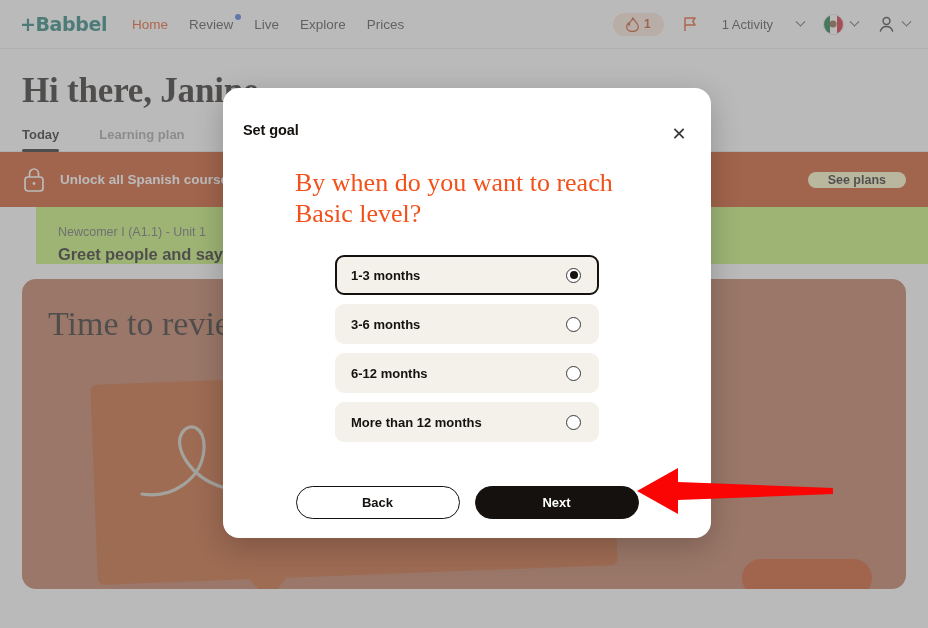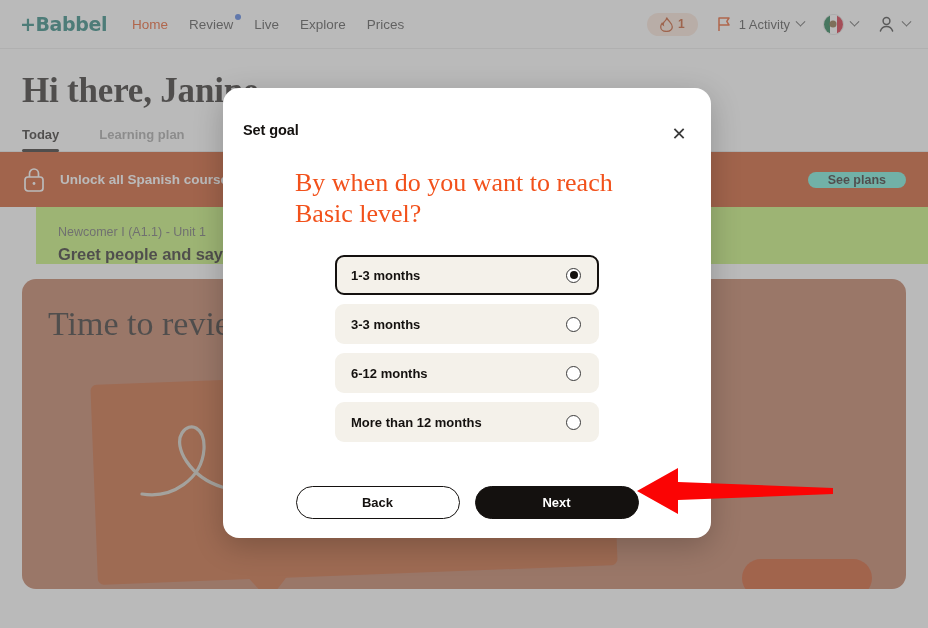--- a/index.html
+++ b/index.html
@@ -68,21 +68,21 @@
     align-items: center;
     gap: 19px;
   }
   .streak-pill {
     display: flex; align-items: center; gap: 5px;
     background: #fae3d6;
     border-radius: 13px;
     padding: 4px 13px;
   }
   .streak-count { font-size: 12px; font-weight: bold; color: #c0410f; }
-  .activity-chip { display: flex; align-items: center; gap: 7px; justify-content: flex-end; }
+  .activity-chip { display: flex; align-items: center; gap: 24px; justify-content: flex-end; }
   .activity-text { font-size: 13px; color: #3b3b3b; white-space: nowrap; }
   .chev {
     display: inline-block;
     width: 7px; height: 7px;
     border-right: 1.6px solid #4a4a4a;
     border-bottom: 1.6px solid #4a4a4a;
     transform: rotate(45deg) translate(-2px, -2px);
   }
   .flag-chip, .avatar-chip { display: flex; align-items: center; gap: 7px; }
   .flag-circle {
@@ -150,21 +150,21 @@
   }
   .promo-text {
     font-size: 13.5px;
     font-weight: bold;
     color: #ffffff;
     margin-left: 14px;
     white-space: nowrap;
   }
   .promo-btn {
     margin-left: auto;
-    background: #5eead4;
+    background: #fef9c3;
     color: #14110f;
     font-size: 12.5px;
     font-weight: bold;
     border: none;
     border-radius: 20px;
     padding: 1px 20px;
     font-family: "Liberation Sans", sans-serif;
     white-space: nowrap;
     text-align: center;
   }
@@ -468,21 +468,21 @@
   </div>
 
   <div class="modal-title">By when do you want to reach Basic level?</div>
 
   <div class="options">
     <div class="option selected">
       <span class="option-label">1-3 months</span>
       <span class="radio"></span>
     </div>
     <div class="option">
-      <span class="option-label">3-3 months</span>
+      <span class="option-label">3-6 months</span>
       <span class="radio"></span>
     </div>
     <div class="option">
       <span class="option-label">6-12 months</span>
       <span class="radio"></span>
     </div>
     <div class="option">
       <span class="option-label">More than 12 months</span>
       <span class="radio"></span>
     </div>

